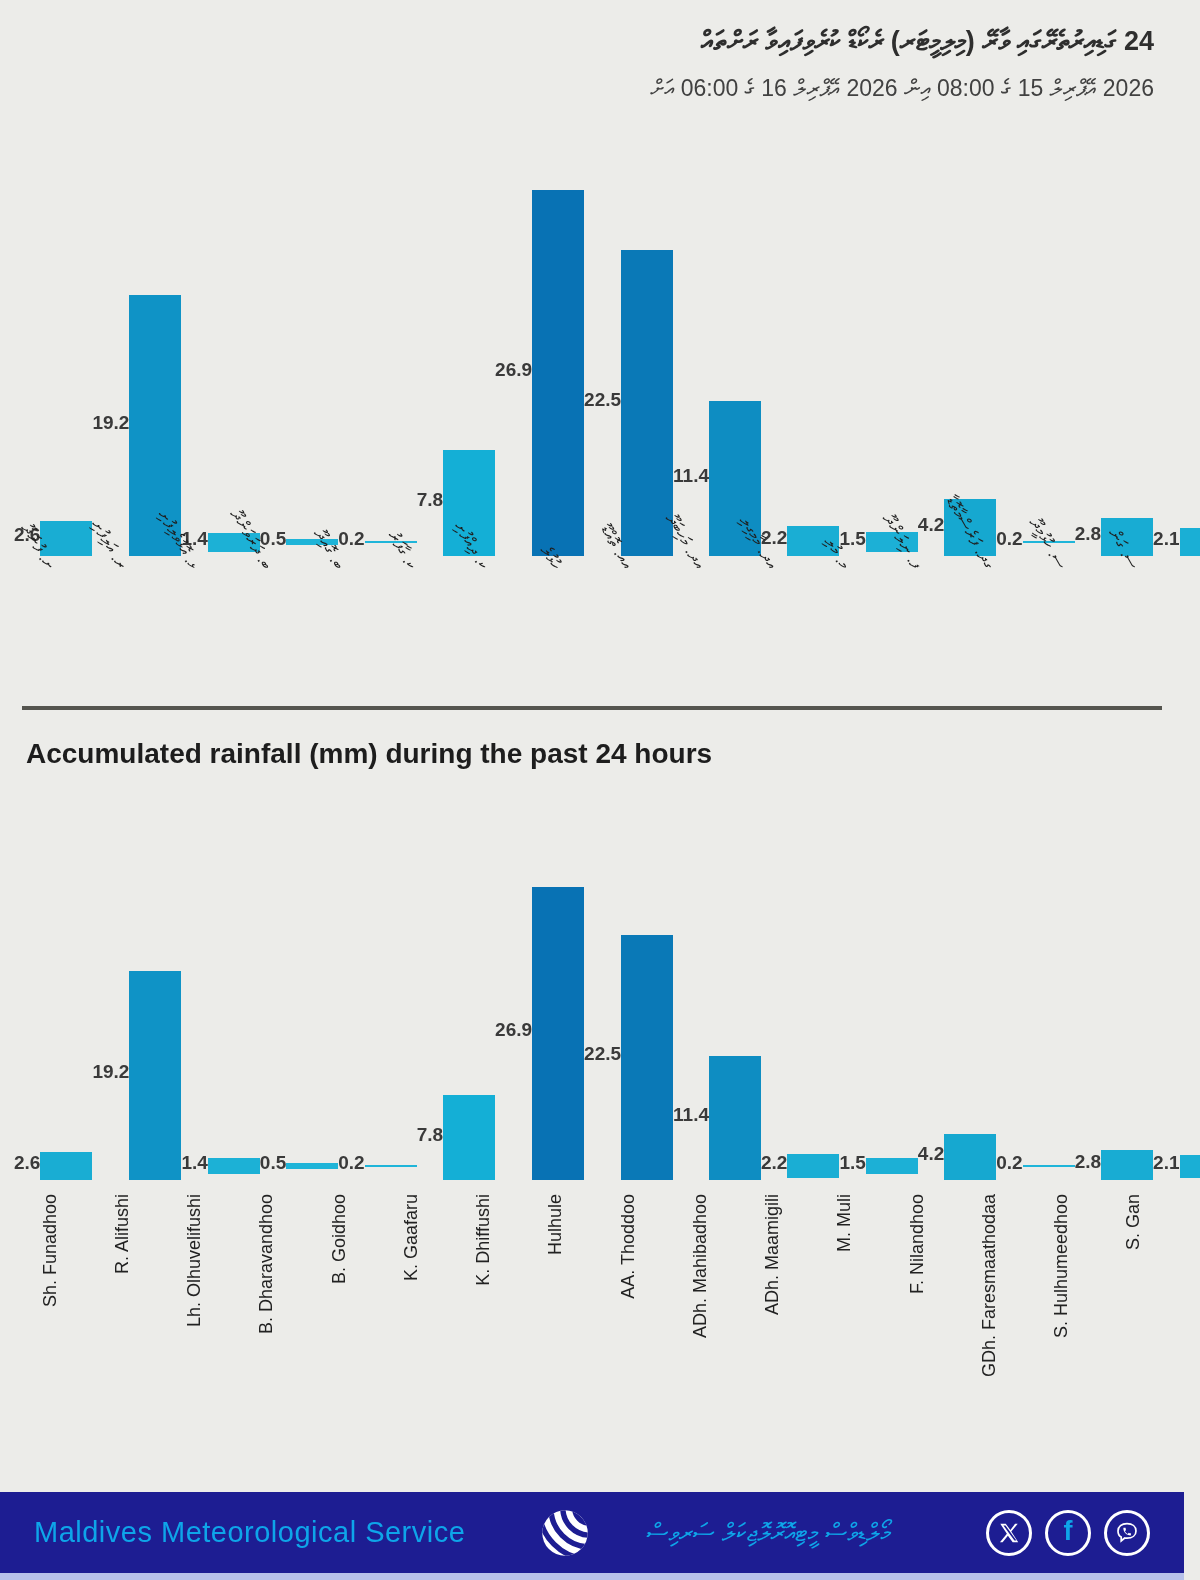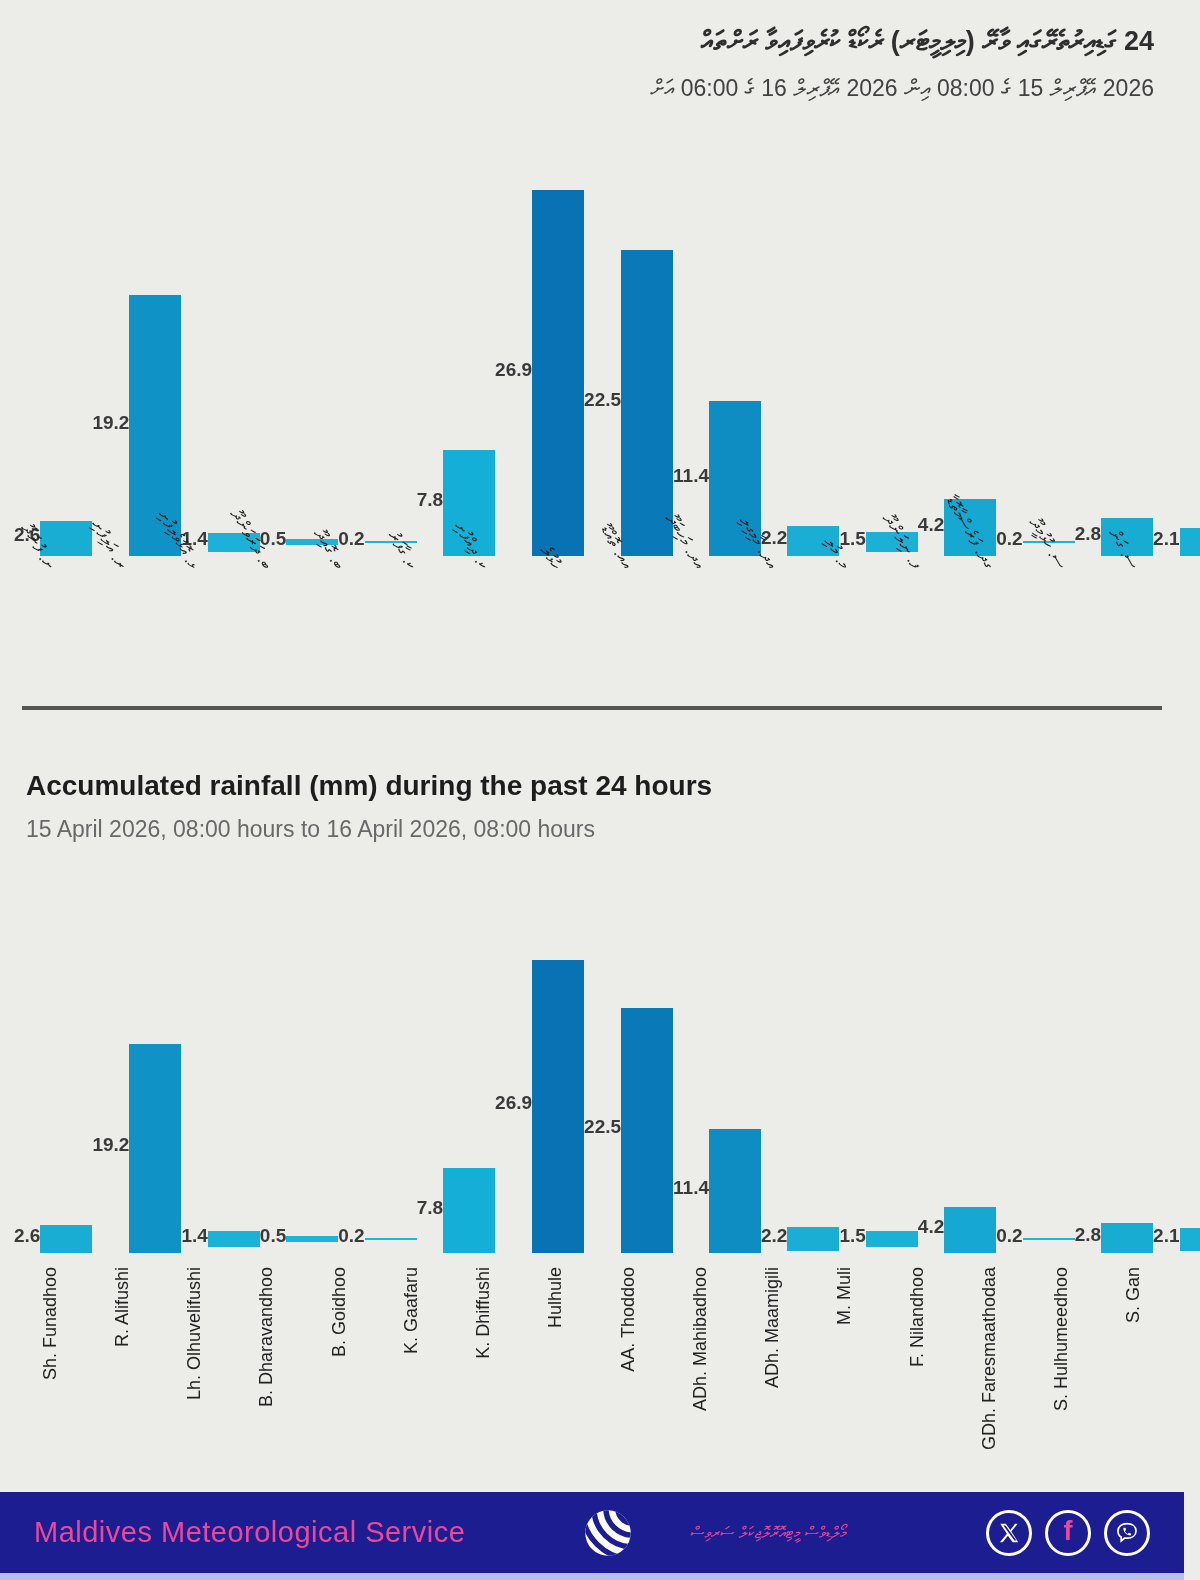--- a/index.html
+++ b/index.html
@@ -39,34 +39,34 @@
     font-size:17px; color:#1f1f1f;
   }
   .labels-row.en .label-slot { display:flex; justify-content:center; align-items:flex-start; }
   .en-label {
     writing-mode:vertical-rl; transform:rotate(180deg);
     white-space:nowrap; font-size:18px; color:#222; margin-top:14px;
   }
 
   
   .divider { border-top:4px solid #55554f; margin:0 22px; }
-  .section { padding:28px 26px 0 26px;margin-top:32px; }
+  .section { padding:28px 26px 0 26px; }
   .section-title { font-size:28px; font-weight:700; color:#1d1d1d; }
   .section-sub { font-size:23px; color:#686868; margin-top:14px; }
 
   
   .footer-wrap { margin-top:auto; }
   .footer {
-    height:81px; background:#1D1D92; color:#ec4899;
+    height:81px; background:#1D1D92; color:#0ea5e9;
     display:flex; align-items:center; padding:0 34px;
   }
   .brand { font-size:29px; letter-spacing:0.5px; }
   .footer-spacer { flex:1; }
   .logo { width:52px; height:52px; margin:0 26px; }
-  .footer-dv { direction:rtl; font-size:16px; margin:0 30px; white-space:nowrap; }
+  .footer-dv { direction:rtl; font-size:25px; margin:0 30px; white-space:nowrap; }
   .socials { display:flex; gap:13px; margin-left:18px; }
   .social {
     width:46px; height:46px; border:3px solid #fff; border-radius:50%;
     display:flex; align-items:center; justify-content:center;
   }
   .social svg { display:block; }
   .fb-glyph { font-size:27px; font-weight:700; line-height:1; margin-top:-2px; }
   .footer-strip { height:7px; background:#B7C1EA; }
 </style>
 </head>
@@ -194,21 +194,20 @@
         </div>
         <div class="label-slot">
           <span class="dv-label" dir="rtl">ސ. ގަން</span>
         </div>
       </div>
   </div>
 
   <div class="divider"></div>
   <div class="section">
     <div class="section-title">Accumulated rainfall (mm) during the past 24 hours</div>
-    <div class="section-sub">15 April 2026, 08:00 hours to 16 April 2026, 08:00 hours</div>
   </div>
 
   <div class="chart" id="bottom-chart">
     <div class="bars-row">
         <div class="bar-slot">
           <span class="bar-value" style="color: rgb(58, 58, 58);">2.6</span>
           <div class="bar" style="height: 28.34px; background: rgb(25, 173, 211);"></div>
         </div>
         <div class="bar-slot">
           <span class="bar-value" style="color: rgb(58, 58, 58);">19.2</span>

